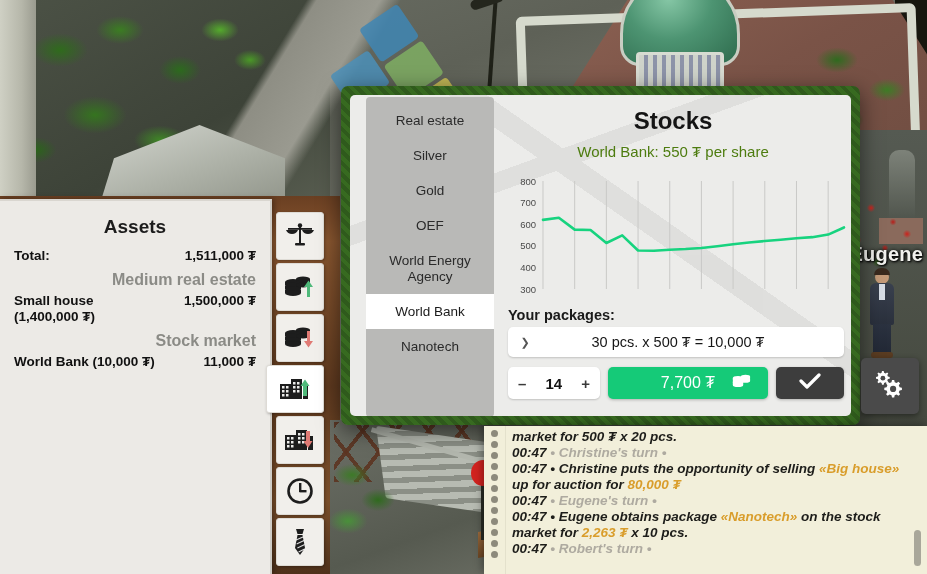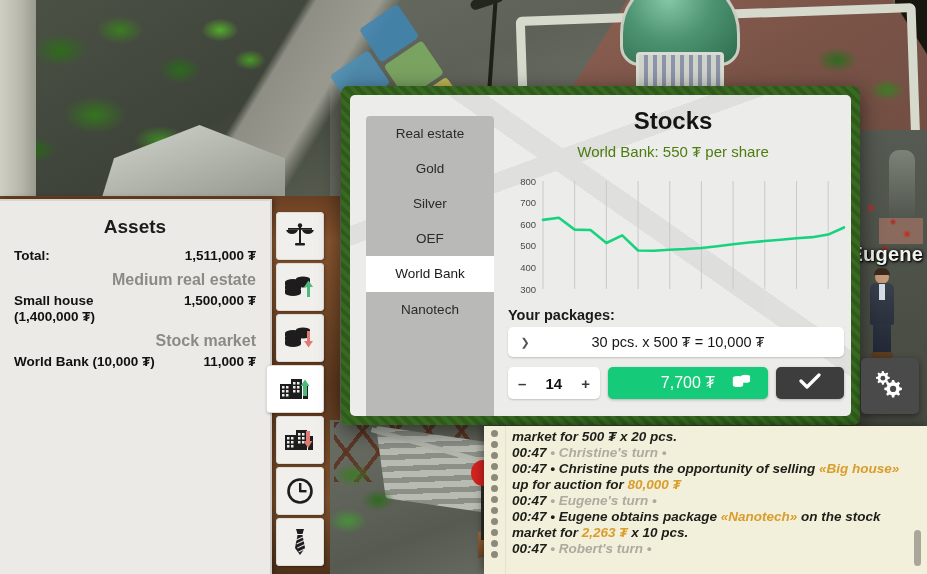--- a/index.html
+++ b/index.html
@@ -218,23 +218,23 @@
     overflow: hidden;
   }
   .dialog-bg-art {
     position: absolute; inset: 0; opacity: .055; pointer-events: none;
     background:
       linear-gradient(35deg, rgba(0,0,0,0) 58%, #000 58%, #000 62%, rgba(0,0,0,0) 62%),
       linear-gradient(-20deg, rgba(0,0,0,0) 70%, #000 70%, #000 74%, rgba(0,0,0,0) 74%);
   }
 
   .tabs {
-    position: absolute; left: 16px; top: 21px; width: 128px; height: 320px;
+    position: absolute; left: 16px; top: 2px; width: 128px; height: 320px;
     background: #b9b9b7; border-radius: 4px;
-    display: flex; flex-direction: column; padding-top: 0;
+    display: flex; flex-direction: column; padding-top: 6px;
   }
   .tab {
     text-align: center; font-size: 13.5px; color: #2a2a2a;
     padding: 10px 4px; line-height: 1.12;
   }
   .tab.active { background: #ffffff; color: #1a1a1a; }
 
   .panel-title {
     position: absolute; left: 155px; right: 10px; top: 12px;
     text-align: center; font-size: 24px; font-weight: 700; color: #141414;
@@ -541,23 +541,24 @@
         </span>
     </div>
   </div>
 
   <div class="dialog">
     <div class="dialog-inner">
       <div class="dialog-bg-art"></div>
 
       <div class="tabs">
         <div class="tab">Real estate</div>
+        <div class="tab">Silver</div>
         <div class="tab">Gold</div>
-        <div class="tab">Silver</div>
         <div class="tab">OEF</div>
+        <div class="tab">World Energy Agency</div>
         <div class="tab active">World Bank</div>
         <div class="tab">Nanotech</div>
       </div>
 
       <div class="panel-title">Stocks</div>
       <div class="panel-sub">World Bank: 550 ₮ per share</div>
 
       <div class="chart">
         <svg id="chart-svg" width="345" height="130" viewBox="0 0 345 130">
             <text x="31" y="11.5" text-anchor="end" class="ytick">800</text>

